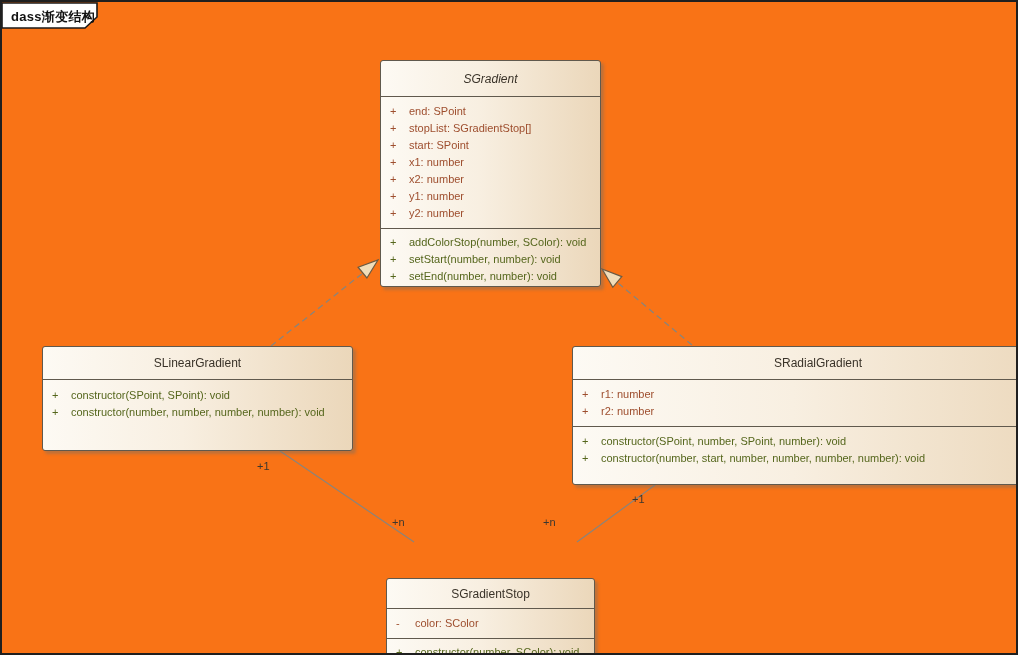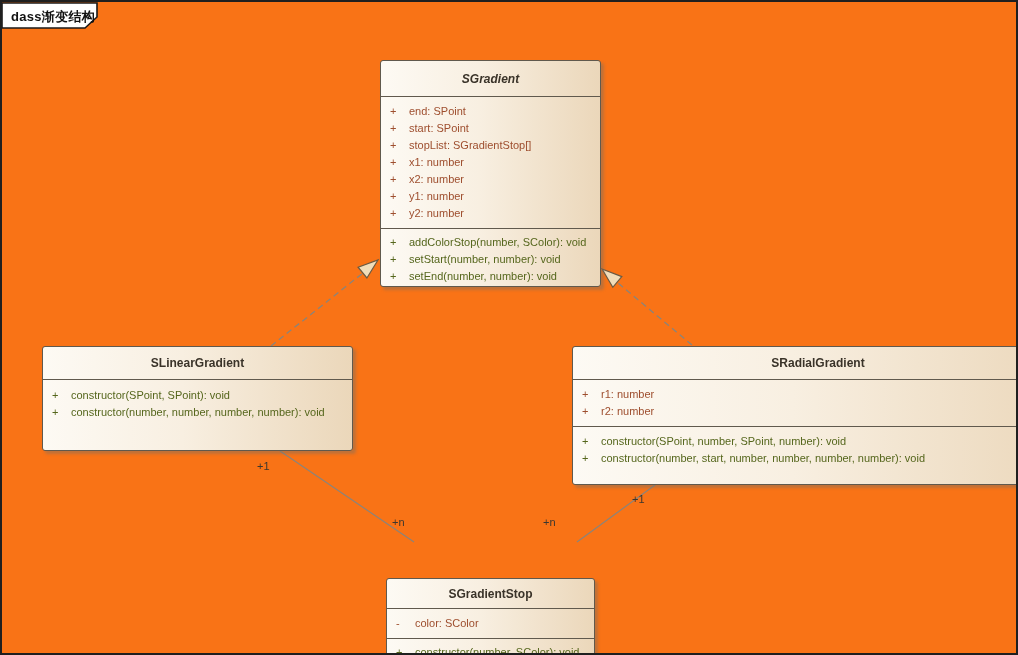--- a/index.html
+++ b/index.html
@@ -27,21 +27,21 @@
   .uml-class {
     position:absolute;
     display:flex; flex-direction:column;
     background:linear-gradient(90deg,#fdfaf4 0%,#f8efe1 45%,#ebd7ba 100%);
     border:1px solid #60594d;
     border-radius:3px;
     box-shadow:3px 3px 3px rgba(120,110,100,0.45);
   }
   .cls-title {
     display:flex; align-items:center; justify-content:center;
-    font-size:12px; font-weight:bold; color:#3a3329;
+    font-size:12px; font-weight:normal; color:#3a3329;
     border-bottom:1px solid #60594d;
     flex:0 0 auto;
   }
   .cls-title.abstract { font-style:italic; }
   .cls-section { overflow:hidden; flex:0 0 auto; }
   .cls-section.grow { flex:1 1 auto; }
   .cls-section + .cls-section { border-top:1px solid #60594d; }
   .cls-section .row {
     height:17px; line-height:17px;
     padding-left:9px; white-space:nowrap;
@@ -98,23 +98,23 @@
   <div class="edge-label" style="left:390px; top:514px;">+n</div>
   <div class="edge-label" style="left:630px; top:491px;">+1</div>
   <div class="edge-label" style="left:541px; top:514px;">+n</div>
 
   <div class="uml-class" id="cls-sgradient">
     <div class="cls-title abstract">SGradient</div>
     <div class="cls-section attrs-section">
 
         <div class="row"><span class="vis">+</span><span>end: SPoint</span></div>
 
+        <div class="row"><span class="vis">+</span><span>stopList: SGradientStop[]</span></div>
+
         <div class="row"><span class="vis">+</span><span>start: SPoint</span></div>
-
-        <div class="row"><span class="vis">+</span><span>stopList: SGradientStop[]</span></div>
 
         <div class="row"><span class="vis">+</span><span>x1: number</span></div>
 
         <div class="row"><span class="vis">+</span><span>x2: number</span></div>
 
         <div class="row"><span class="vis">+</span><span>y1: number</span></div>
 
         <div class="row"><span class="vis">+</span><span>y2: number</span></div>
       </div>
     <div class="cls-section grow methods-section">

